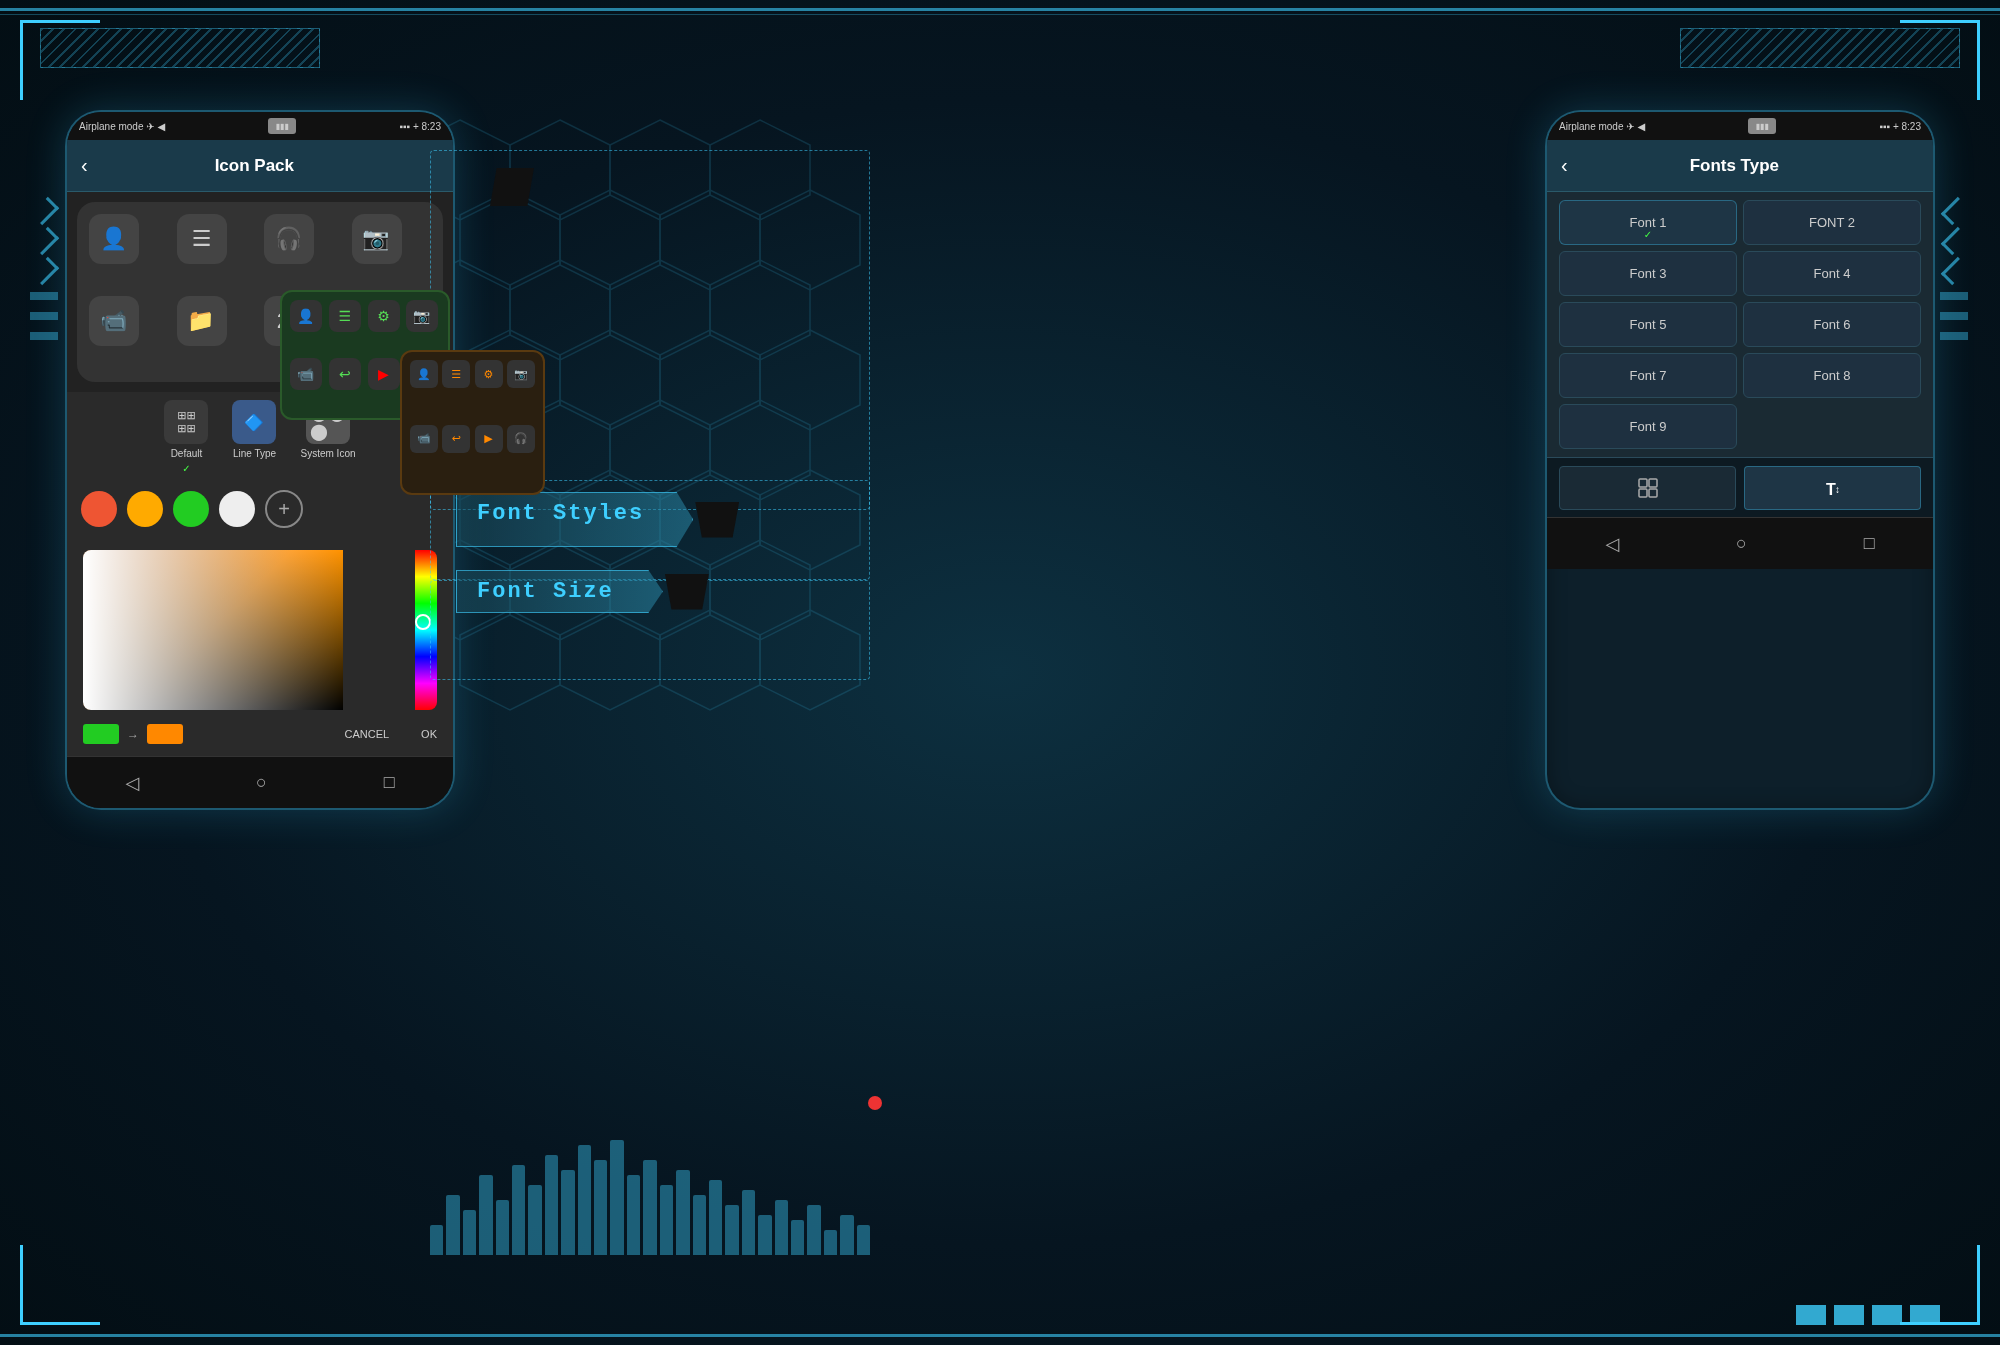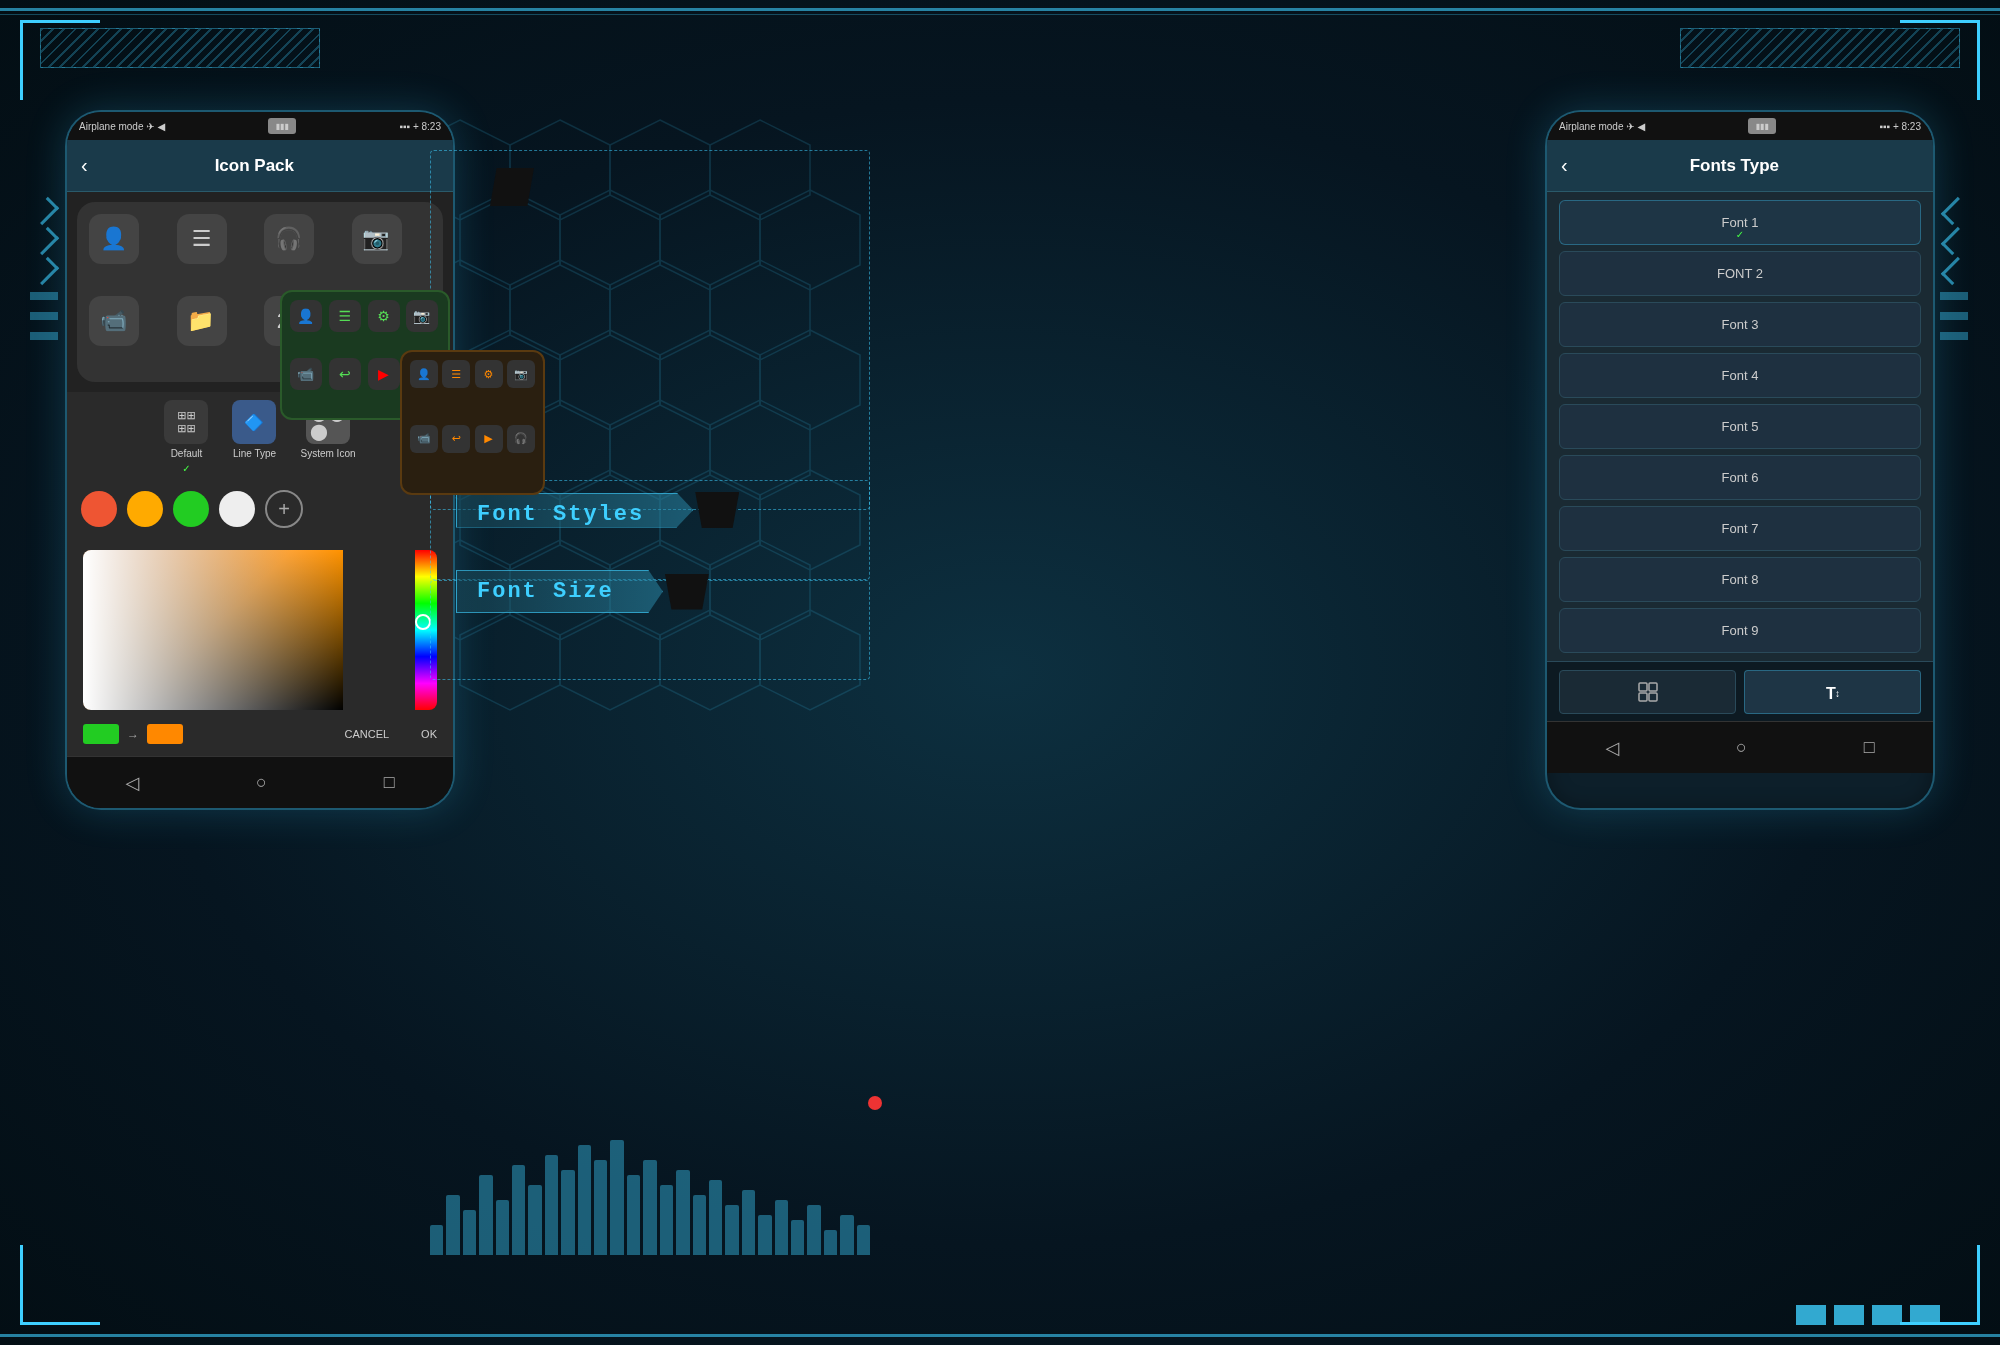--- a/index.html
+++ b/index.html
@@ -328,21 +328,21 @@
       padding: 24px 20px 16px;
       text-align: center;
       font-size: 22px;
       color: #ddd;
       line-height: 1.4;
       background: #1a2a33;
     }
 
     .font-grid {
       display: grid;
-      grid-template-columns: repeat(1, 1fr);
+      grid-template-columns: repeat(2, 1fr);
       gap: 6px;
       padding: 8px 12px;
       background: #1a2a33;
     }
     .font-btn {
       background: #1e3040;
       border: 1px solid #2a4a5a;
       border-radius: 6px;
       color: #ccc;
       padding: 14px 8px;
@@ -777,21 +777,21 @@
 <div class="dashed-box dashed-font-styles"></div>
 <div class="dashed-box dashed-font-size" style="top:580px;"></div>
 
 <div class="label-icon-pack">
   <div style="display:flex;align-items:center;">
     <div style="width:44px;height:38px;background:#111;clip-path:polygon(15% 0,100% 0,85% 100%,0 100%);margin-right:2px;"></div>
   </div>
 </div>
 
 <div style="position:absolute;top:492px;left:456px;display:flex;align-items:center;">
-  <div style="background:linear-gradient(90deg,#1a4a5a88,#2a8aaa88);border:1.5px solid #3ecfff99;padding:8px 48px 0 20px;font-size:22px;font-weight:bold;color:#3ecfff;font-family:'Courier New',monospace;letter-spacing:2px;clip-path:polygon(0 0,93% 0,100% 50%,93% 100%,0 100%);">Font Styles</div>
+  <div style="background:linear-gradient(90deg,#1a4a5a88,#2a8aaa88);border:1.5px solid #3ecfff99;padding:8px 48px 20px 20px;font-size:22px;font-weight:bold;color:#3ecfff;font-family:'Courier New',monospace;letter-spacing:2px;clip-path:polygon(0 0,93% 0,100% 50%,93% 100%,0 100%);">Font Styles</div>
   <div style="width:44px;height:36px;background:#111;clip-path:polygon(0 0,100% 0,85% 100%,15% 100%);margin-left:2px;"></div>
 </div>
 
 <div style="position:absolute;top:570px;left:456px;display:flex;align-items:center;">
   <div style="background:linear-gradient(90deg,#1a4a5a88,#2a8aaa88);border:1.5px solid #3ecfff99;padding:8px 48px 8px 20px;font-size:22px;font-weight:bold;color:#3ecfff;font-family:'Courier New',monospace;letter-spacing:2px;clip-path:polygon(0 0,93% 0,100% 50%,93% 100%,0 100%);">Font Size</div>
   <div style="width:44px;height:36px;background:#111;clip-path:polygon(0 0,100% 0,85% 100%,15% 100%);margin-left:2px;"></div>
 </div>
 
 <div class="equalizer">
   <div class="eq-bar" style="height:30px;"></div>

